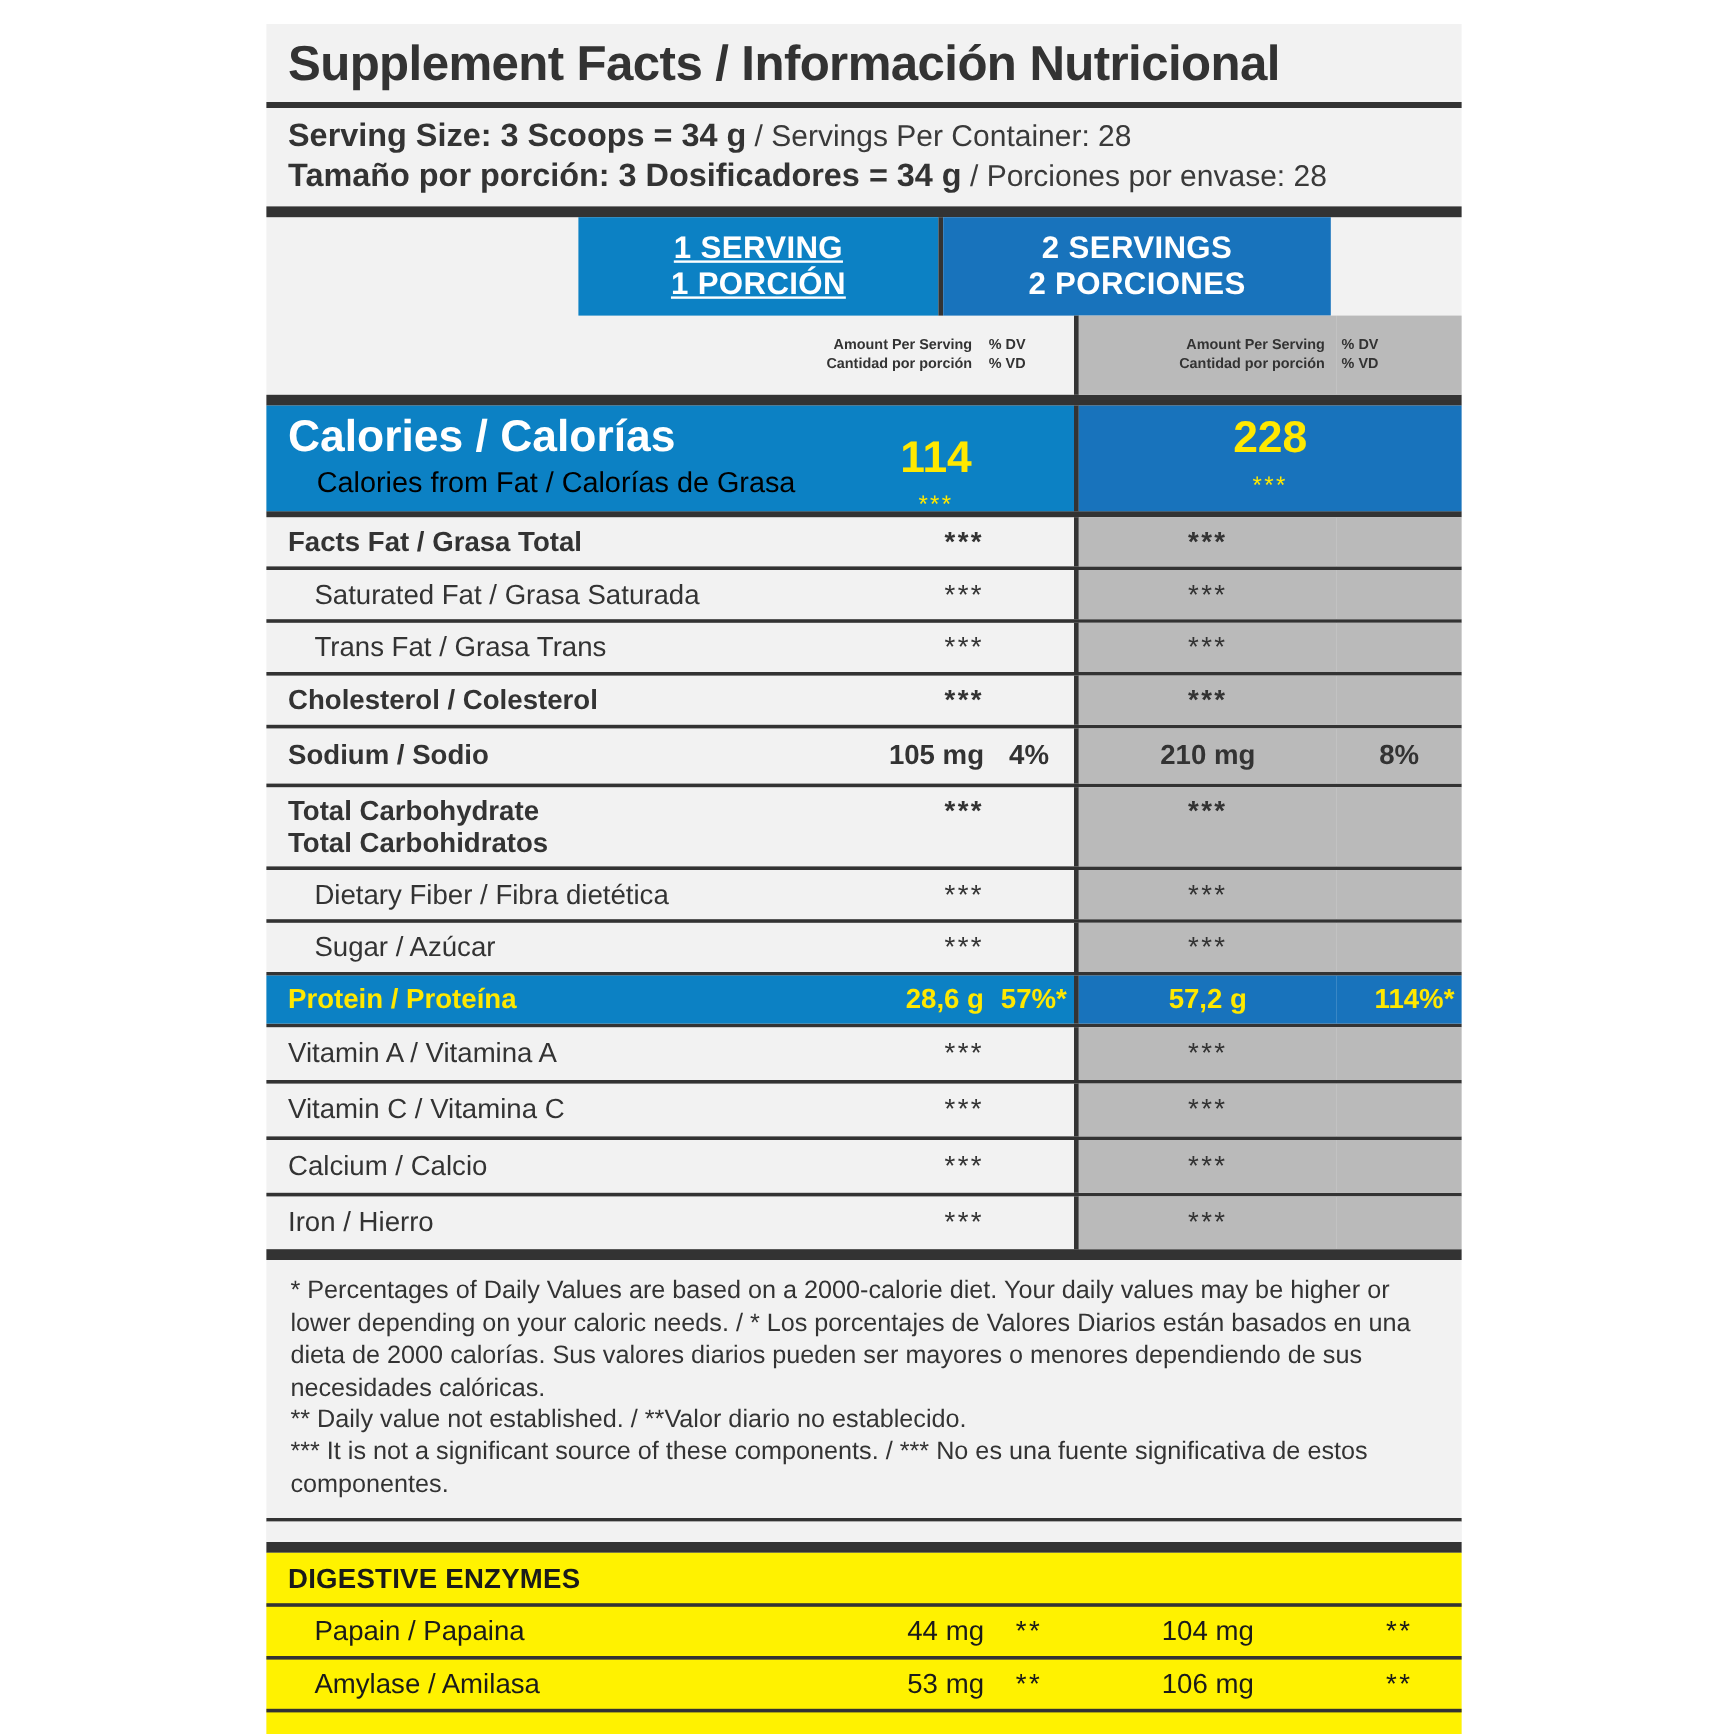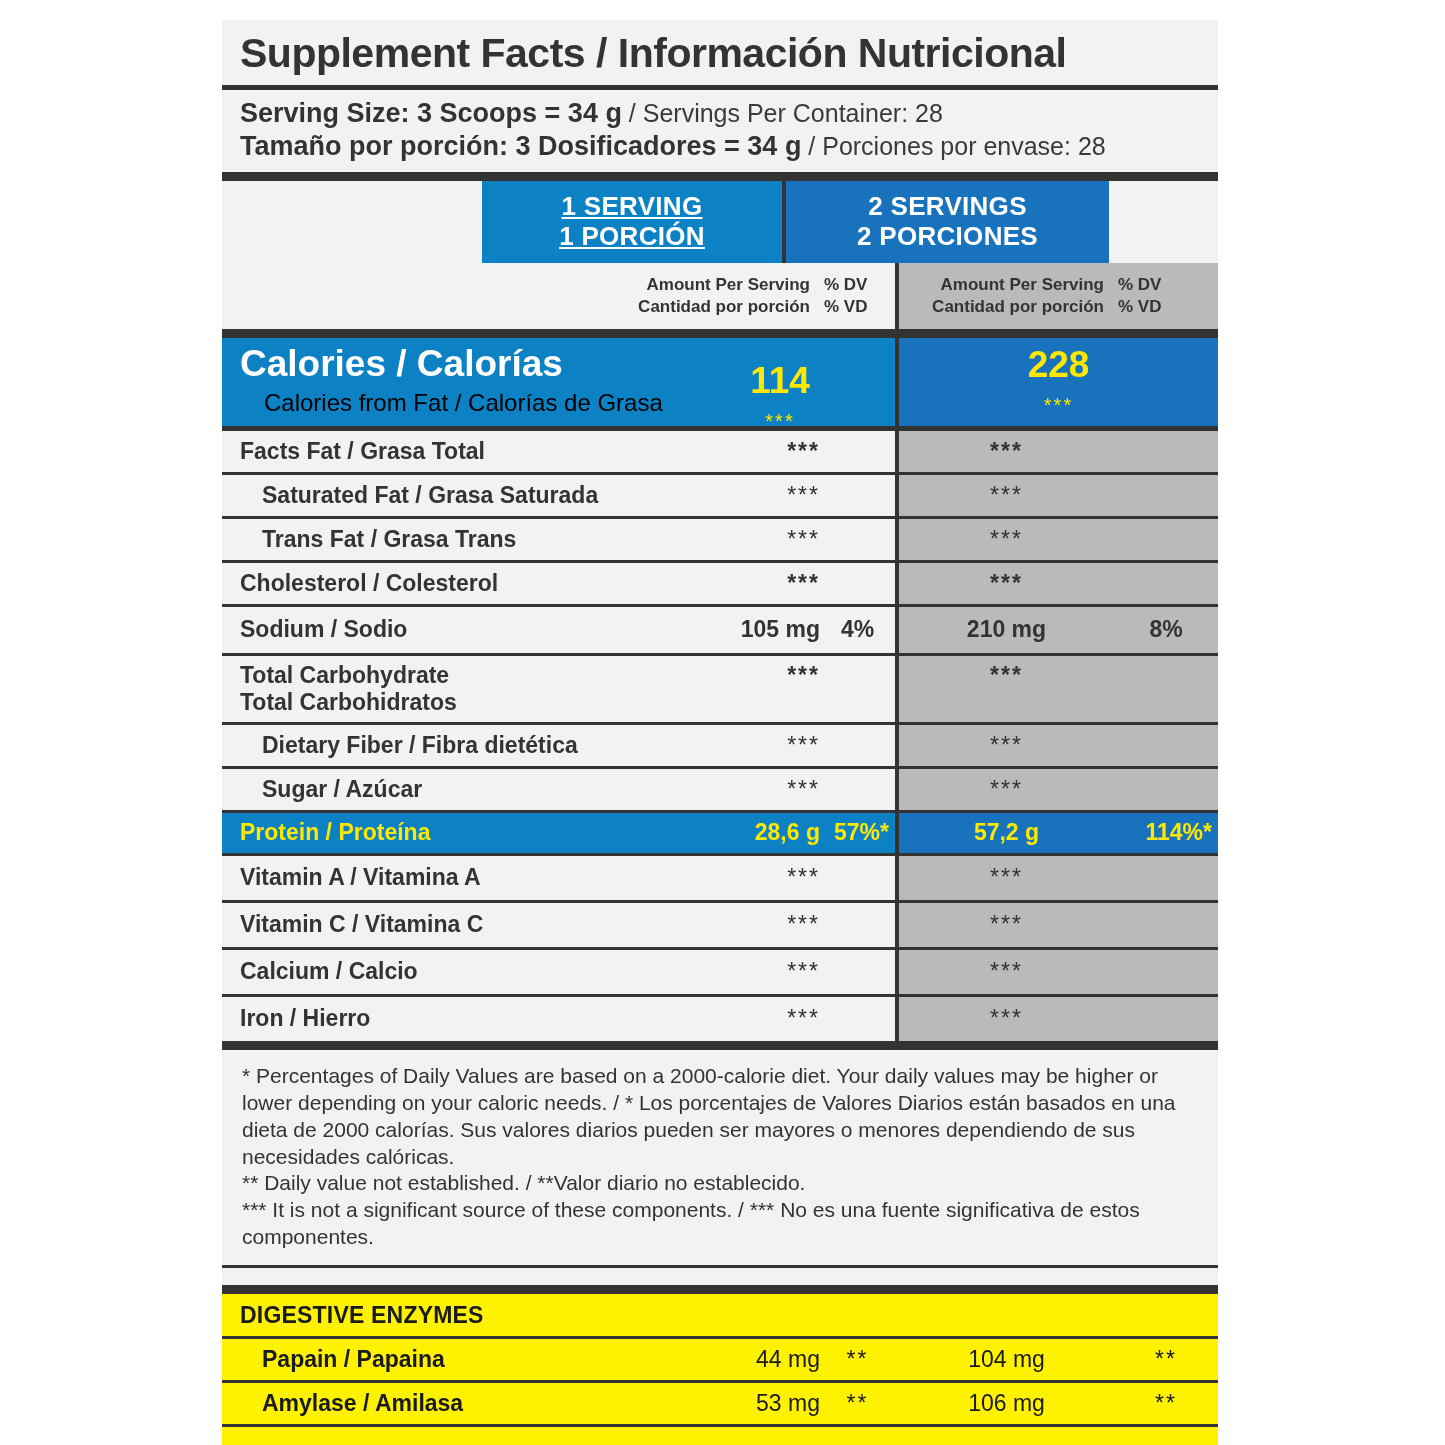--- a/index.html
+++ b/index.html
@@ -46,37 +46,37 @@
     color:#ffffff;font-weight:bold;font-size:26px;line-height:1.14;letter-spacing:0.3px;
   }
   .hdr-left{width:260px;flex:0 0 260px;}
   .hdr-blue-l{width:300px;flex:0 0 300px;text-decoration:underline;}
   .hdr-blue-r{width:323px;flex:0 0 323px;}
 
   
   .hdr-amt{height:66px;}
   .hdr-amt .cell{
     display:flex;flex-direction:column;justify-content:center;
-    color:#333;font-size:17px;font-weight:bold;line-height:1.3;
+    color:#333;font-size:12px;font-weight:bold;line-height:1.3;
   }
   .hdr-amt .lbl{text-align:right;padding-right:10px;}
   .hdr-amt .pct{text-align:left;padding-left:4px;}
 
   
   .cal-row{height:88px;}
   .cal-name{display:flex;flex-direction:column;justify-content:center;}
   .cal-t1{font-size:37px;font-weight:bold;color:#ffffff;line-height:1.05;}
   .cal-t2{font-size:24px;color:#000000;padding-left:24px;line-height:1.3;margin-top:3px;}
   .cal-val{display:flex;flex-direction:column;justify-content:center;align-items:center;}
   .cal-big{font-size:37px;font-weight:bold;color:#ffe800;line-height:1.05;}
   .cal-star{font-size:20px;color:#ffe800;letter-spacing:2px;margin-top:9px;}
 
   
   .nrow{min-height:41px;}
-  .nrow .c-name{display:flex;align-items:center;font-size:23px;color:#333;font-weight:bold;}
+  .nrow .c-name{display:flex;align-items:center;font-size:23px;color:#333;}
   .nrow .c-amt1,.nrow .c-amt2,.nrow .c-dv1,.nrow .c-dv2{
     display:flex;align-items:center;font-size:23px;color:#333;
   }
   .nrow .c-amt1,.nrow .c-amt2{justify-content:flex-end;}
   .nrow .c-dv1,.nrow .c-dv2{justify-content:center;}
   .bold .c-name,.bold .c-amt1,.bold .c-amt2,.bold .c-dv1,.bold .c-dv2{font-weight:bold;}
   .indent{padding-left:40px !important;}
   .stars{letter-spacing:2px;font-size:20px;}
   .twoline .c-name{flex-direction:column;align-items:flex-start;justify-content:center;line-height:1.16;}
 

